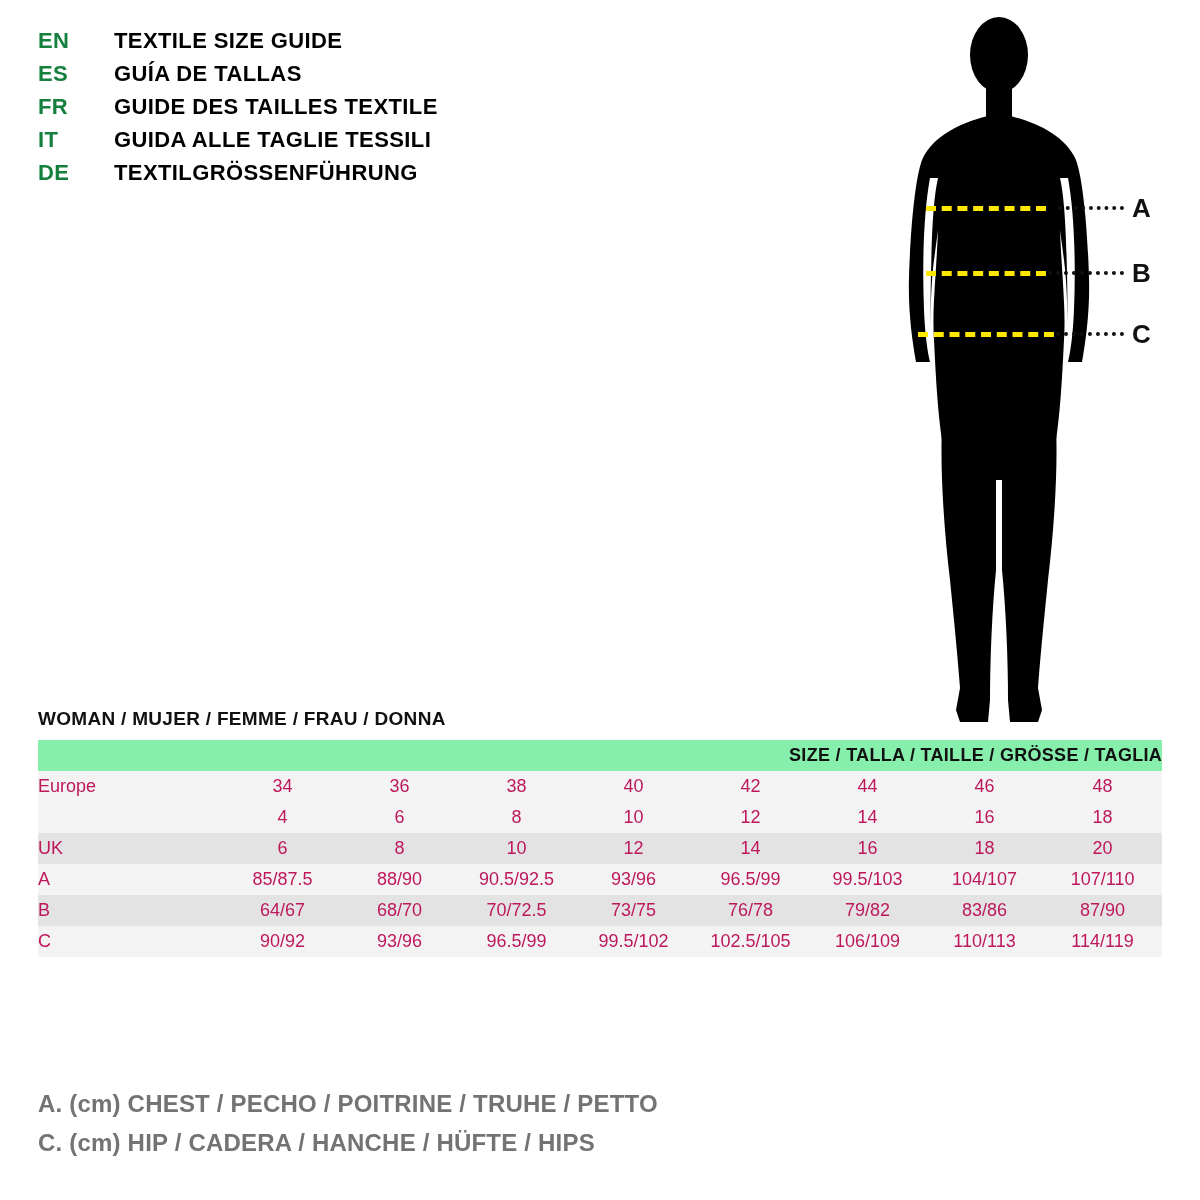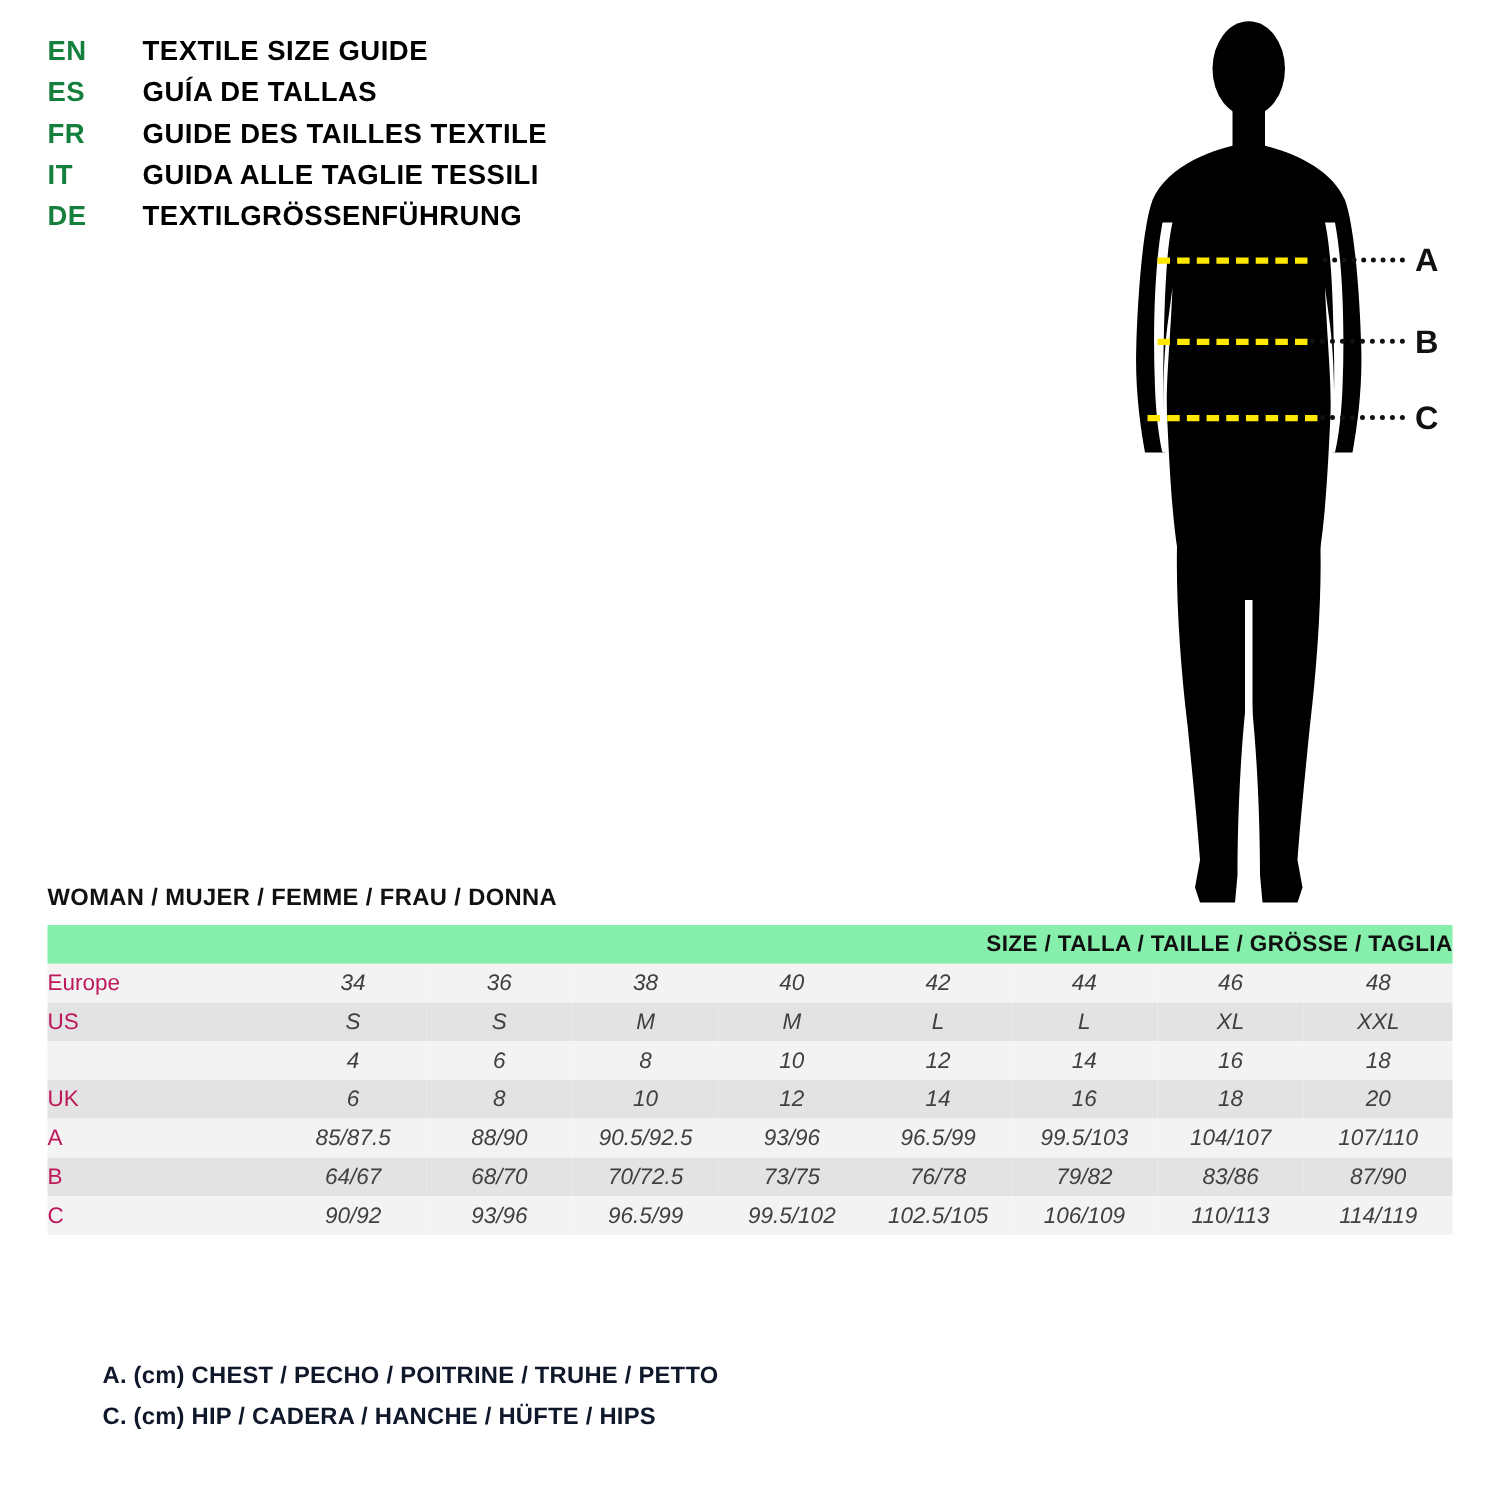--- a/index.html
+++ b/index.html
@@ -108,39 +108,37 @@
   }
   tr.light td { background: #f3f3f3; }
   tr.dark  td { background: #e3e3e3; }
   td.row-label {
     text-align: left;
     padding-left: 8px;
     color: #be185d;
   }
   td.cell {
     text-align: center;
-    color: #404040;
-    font-style: italic;
+    color: #be185d;
   }
 
   
   #legend {
     position: absolute;
     left: 38px;
     top: 1090px;
     width: 900px;
   }
   .legend-line {
-    font-size: 19px;
+    font-size: 24px;
     font-weight: bold;
     letter-spacing: 0.2px;
-    color: #0f172a;
+    color: #737373;
     margin-bottom: 11px;
     white-space: nowrap;
-    margin-left: 44px;
   }
 </style>
 </head>
 <body>
 
 <div id="title-block">
   <div class="title-row">
     <span class="title-lang">EN</span>
     <span class="title-text">TEXTILE SIZE GUIDE</span>
   </div>
@@ -246,31 +244,20 @@
         <td class="cell">34</td>
         <td class="cell">36</td>
         <td class="cell">38</td>
         <td class="cell">40</td>
         <td class="cell">42</td>
         <td class="cell">44</td>
         <td class="cell">46</td>
         <td class="cell">48</td>
       </tr>
 
-      <tr class="dark">
-        <td class="row-label">US</td>
-        <td class="cell">S</td>
-        <td class="cell">S</td>
-        <td class="cell">M</td>
-        <td class="cell">M</td>
-        <td class="cell">L</td>
-        <td class="cell">L</td>
-        <td class="cell">XL</td>
-        <td class="cell">XXL</td>
-      </tr>
 
       <tr class="light">
         <td class="row-label"></td>
         <td class="cell">4</td>
         <td class="cell">6</td>
         <td class="cell">8</td>
         <td class="cell">10</td>
         <td class="cell">12</td>
         <td class="cell">14</td>
         <td class="cell">16</td>

